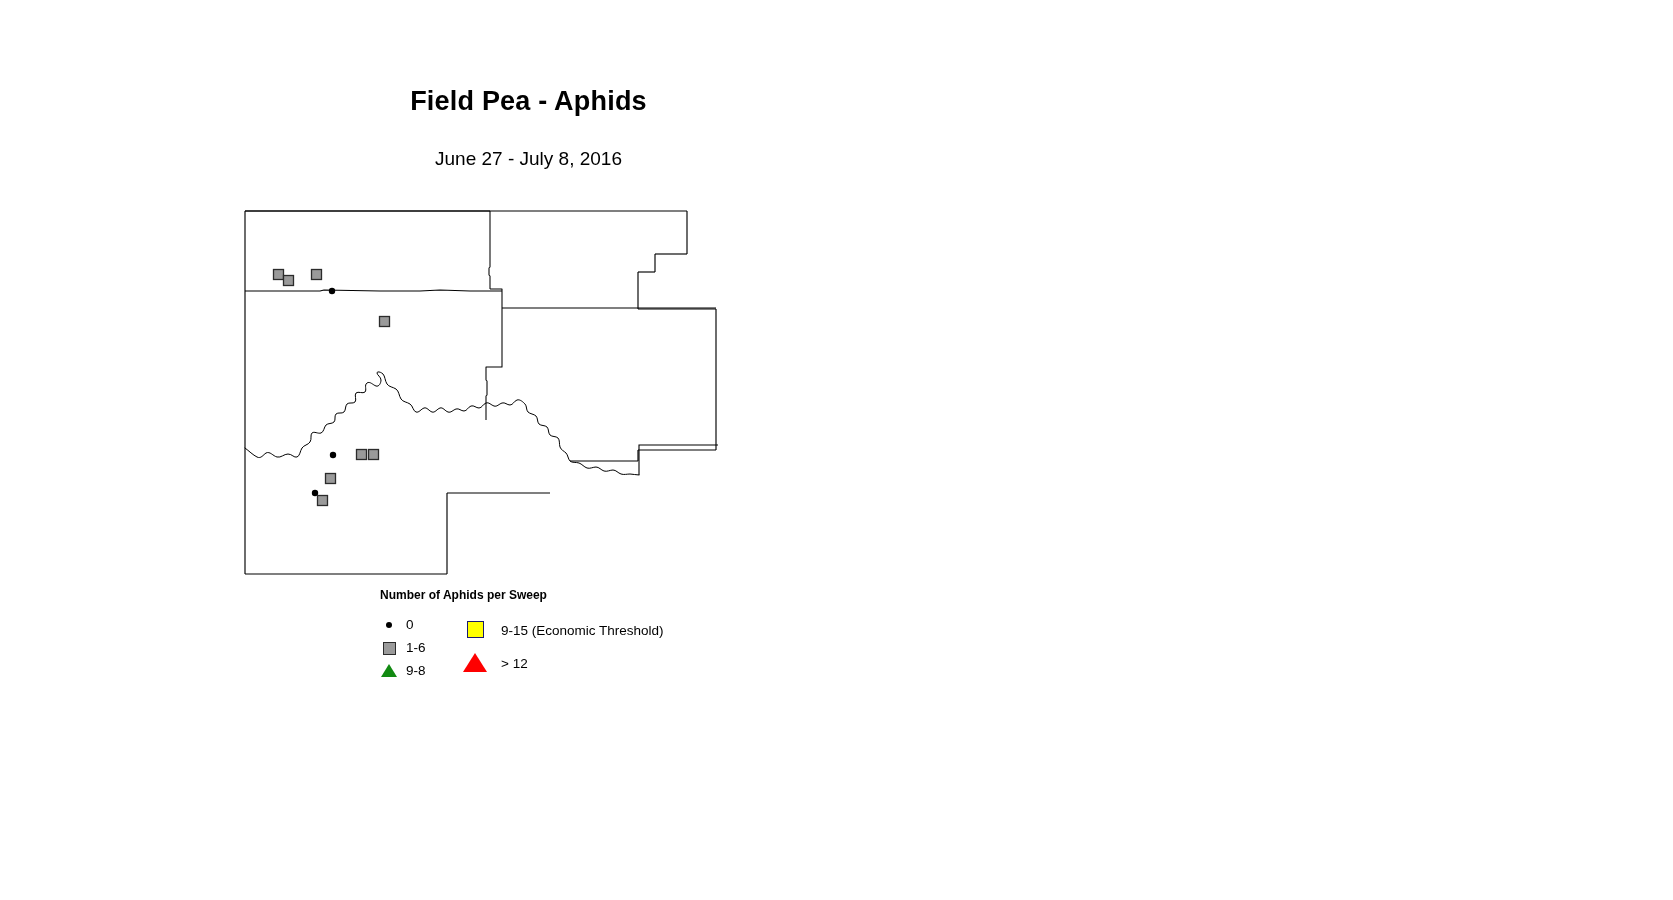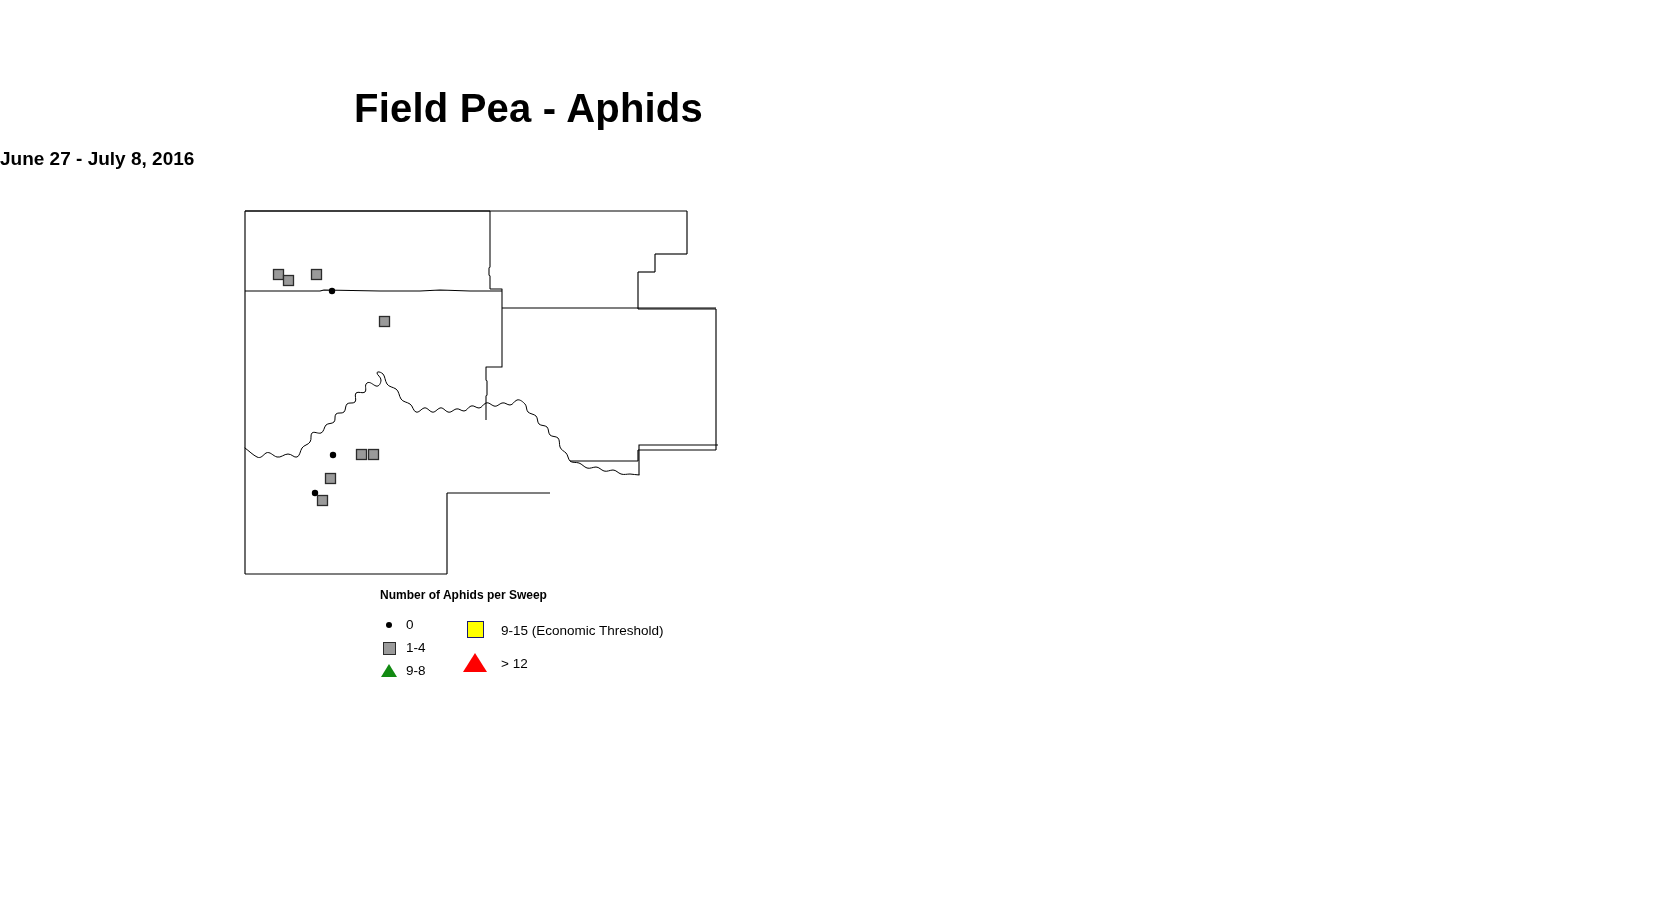--- a/index.html
+++ b/index.html
@@ -23,33 +23,34 @@
     background: #ffffff;
   }
 
   
   .title {
     position: absolute;
     left: 0;
     top: 86px;
     width: 1057px;
     text-align: center;
-    font-size: 40px;
+    font-size: 27px;
     font-weight: bold;
     color: #000000;
     letter-spacing: 0.2px;
     white-space: nowrap;
   }
   .subtitle {
     position: absolute;
     left: 0;
     top: 148px;
     width: 1057px;
+    text-align: center;
     font-size: 19px;
-    font-weight: bold;
+    font-weight: normal;
     color: #000000;
     white-space: nowrap;
   }
 
   
   #map-figure {
     position: absolute;
     left: 240px;
     top: 205px;
     width: 500px;
@@ -326,21 +327,21 @@
         <span class="swatch-holder">
           <span class="sw-dot"></span>
         </span>
         <span class="legend-label">0</span>
       </div>
 
       <div class="legend-row">
         <span class="swatch-holder">
           <span class="sw-square"></span>
         </span>
-        <span class="legend-label">1-4</span>
+        <span class="legend-label">1-6</span>
       </div>
 
       <div class="legend-row">
         <span class="swatch-holder">
           <span class="sw-triangle"></span>
         </span>
         <span class="legend-label">9-8</span>
       </div>
 
     </div>

